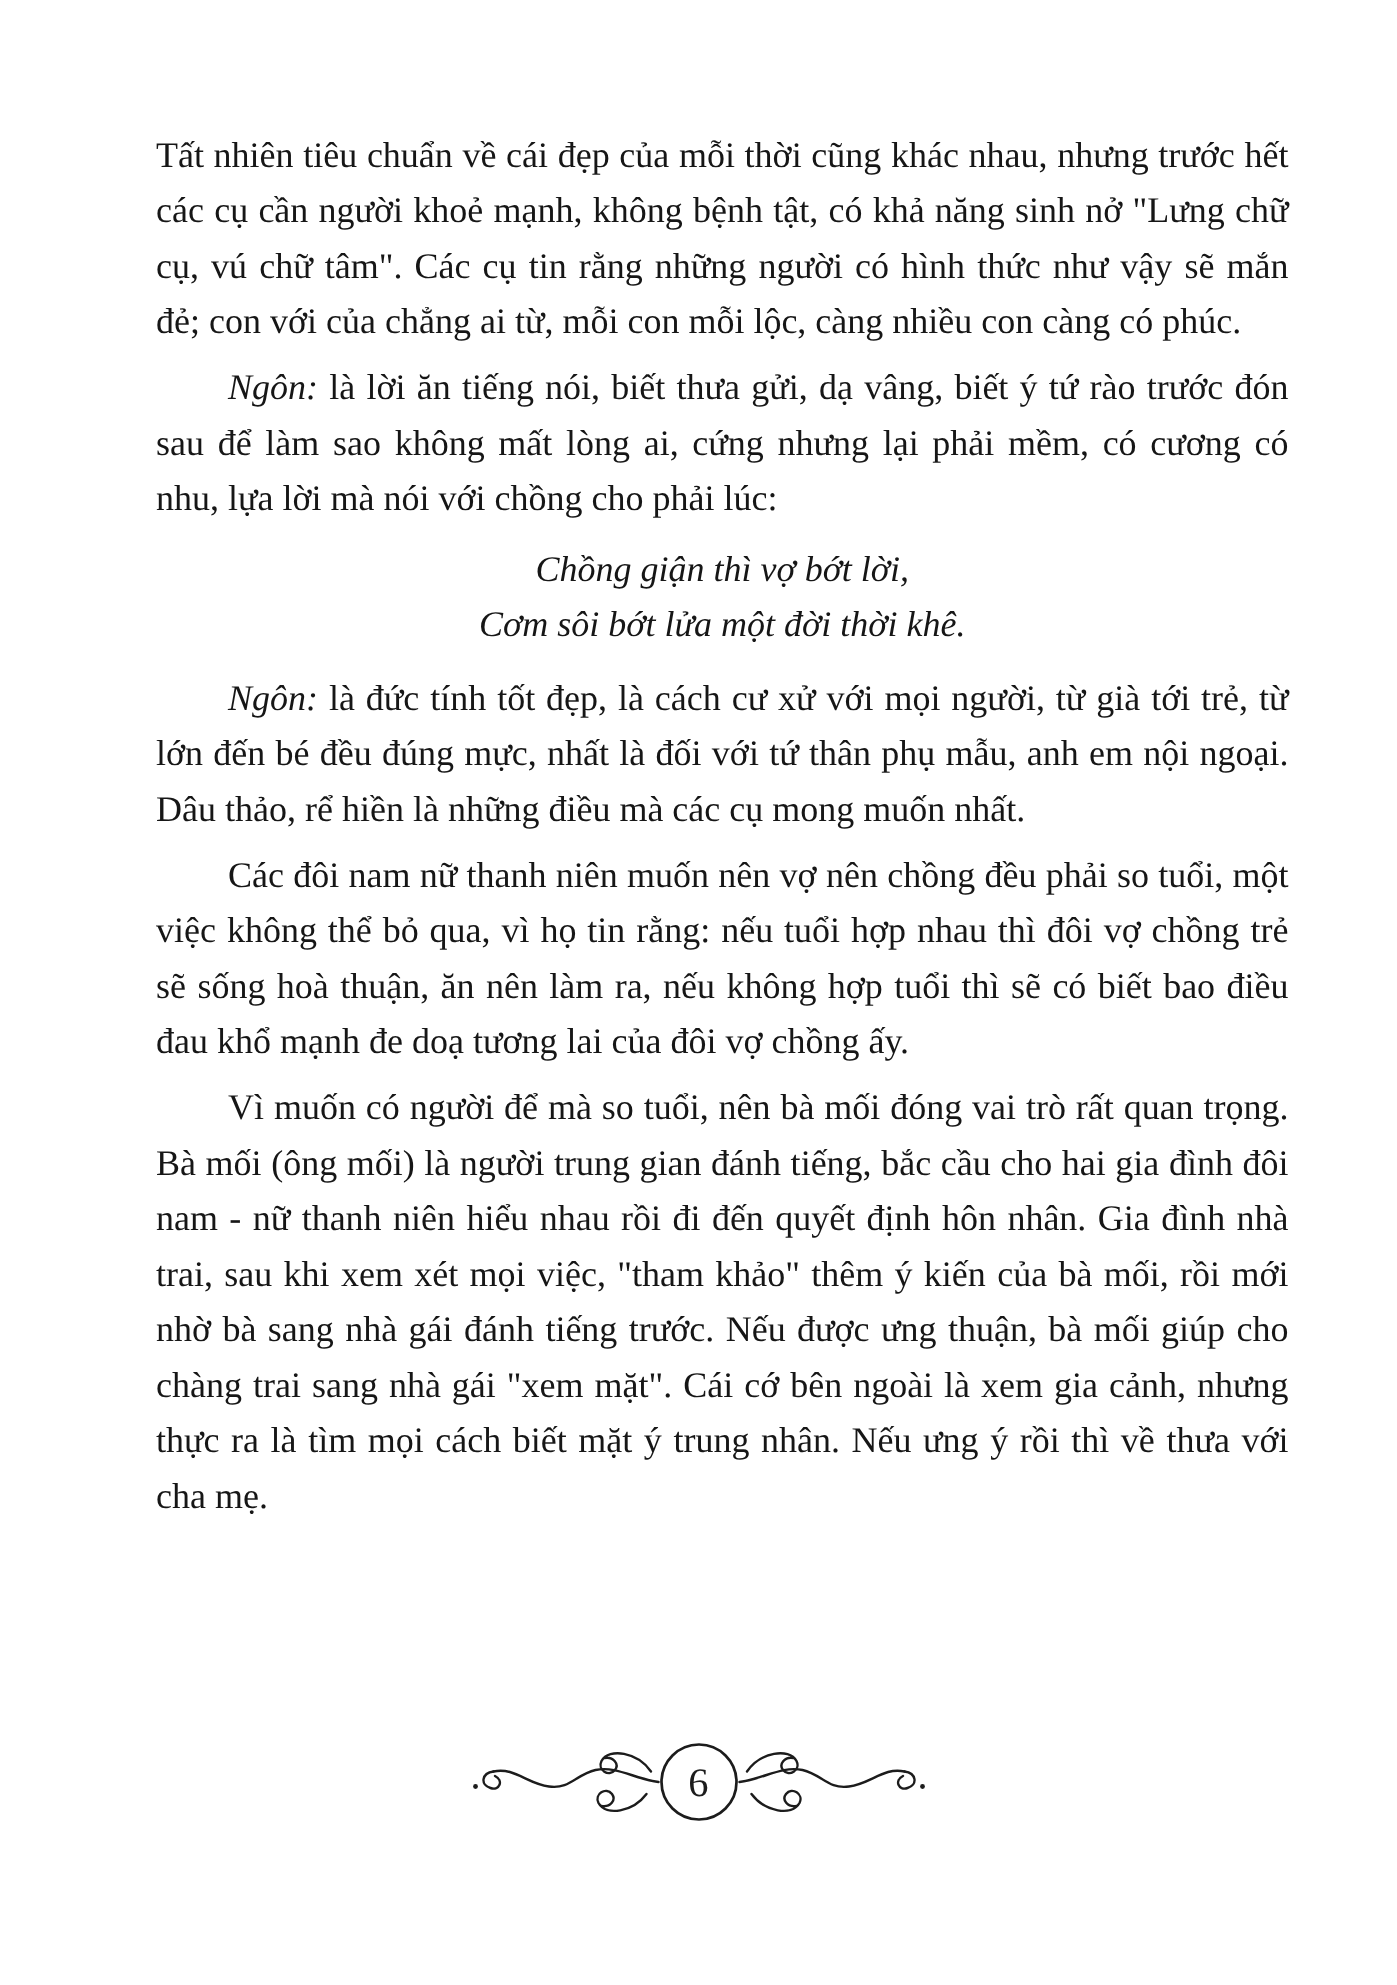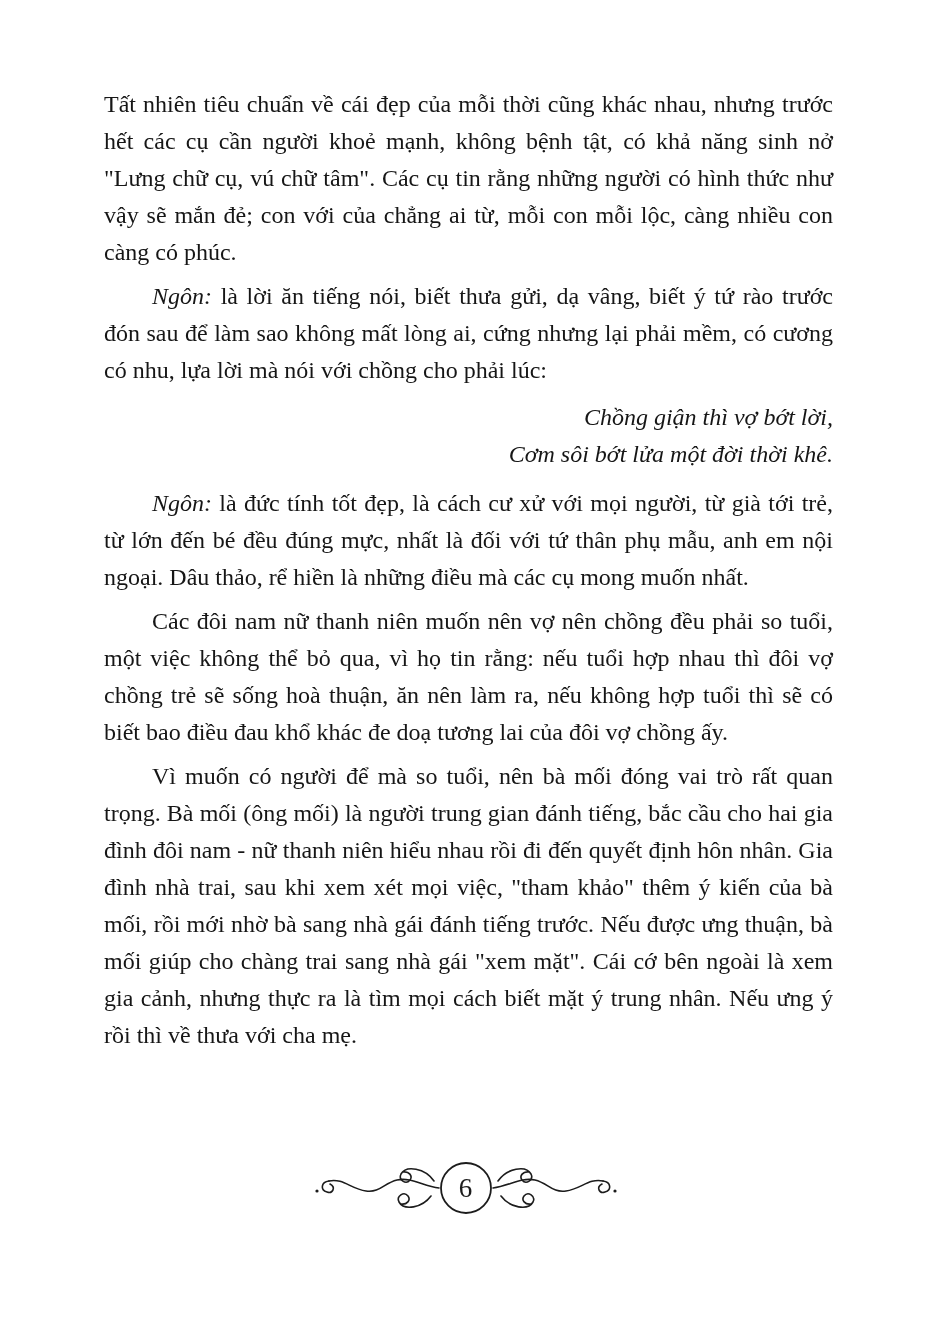--- a/index.html
+++ b/index.html
@@ -7,38 +7,38 @@
   body {
     width: 931px;
     font-family: "Liberation Serif", "DejaVu Serif", serif;
   }
   .page {
     position: relative;
     width: 931px;
     height: 1323px;
     background: #ffffff;
     color: #161616;
-    padding: 86px 98px 0 104px;
+    padding: 86px 72px 0 104px;
     overflow: hidden;
   }
   .para {
     font-size: 24px;
     line-height: 37px;
     text-align: justify;
     text-indent: 48px;
     margin-bottom: 7px;
   }
   .para.no-indent { text-indent: 0; }
   .lead {
     font-weight: normal;
     font-style: italic;
   }
   .verse {
     margin: 10px 0 12px 0;
-    text-align: right;
+    text-align: center;
     font-style: italic;
     font-size: 24px;
     line-height: 37px;
   }
   .footer {
     position: absolute;
     top: 1148px;
     left: 0;
     width: 100%;
     display: flex;
@@ -80,21 +80,21 @@
     <div class="verse-line">Chồng giận thì vợ bớt lời,</div>
     <div class="verse-line">Cơm sôi bớt lửa một đời thời khê.</div>
   </div>
 
   <p class="para">
     <span class="lead">Ngôn:</span>
     <span>là đức tính tốt đẹp, là cách cư xử với mọi người, từ già tới trẻ, từ lớn đến bé đều đúng mực, nhất là đối với tứ thân phụ mẫu, anh em nội ngoại. Dâu thảo, rể hiền là những điều mà các cụ mong muốn nhất.</span>
   </p>
 
   <p class="para">
-    <span>Các đôi nam nữ thanh niên muốn nên vợ nên chồng đều phải so tuổi, một việc không thể bỏ qua, vì họ tin rằng: nếu tuổi hợp nhau thì đôi vợ chồng trẻ sẽ sống hoà thuận, ăn nên làm ra, nếu không hợp tuổi thì sẽ có biết bao điều đau khổ khác đe doạ tương lai của đôi vợ chồng ấy.</span>
+    <span>Các đôi nam nữ thanh niên muốn nên vợ nên chồng đều phải so tuổi, một việc không thể bỏ qua, vì họ tin rằng: nếu tuổi hợp nhau thì đôi vợ chồng trẻ sẽ sống hoà thuận, ăn nên làm ra, nếu không hợp tuổi thì sẽ có biết bao điều đau khổ mạnh đe doạ tương lai của đôi vợ chồng ấy.</span>
   </p>
 
   <p class="para">
     <span>Vì muốn có người để mà so tuổi, nên bà mối đóng vai trò rất quan trọng. Bà mối (ông mối) là người trung gian đánh tiếng, bắc cầu cho hai gia đình đôi nam - nữ thanh niên hiểu nhau rồi đi đến quyết định hôn nhân. Gia đình nhà trai, sau khi xem xét mọi việc, "tham khảo" thêm ý kiến của bà mối, rồi mới nhờ bà sang nhà gái đánh tiếng trước. Nếu được ưng thuận, bà mối giúp cho chàng trai sang nhà gái "xem mặt". Cái cớ bên ngoài là xem gia cảnh, nhưng thực ra là tìm mọi cách biết mặt ý trung nhân. Nếu ưng ý rồi thì về thưa với cha mẹ.</span>
   </p>
 
   <div class="footer">
     <div class="ornament-wrap">
       <svg class="ornament-svg" width="340" height="86" viewBox="0 0 340 86" aria-hidden="true">
         <g fill="none" stroke="#1c1c1c" stroke-width="1.6" stroke-linecap="round">

